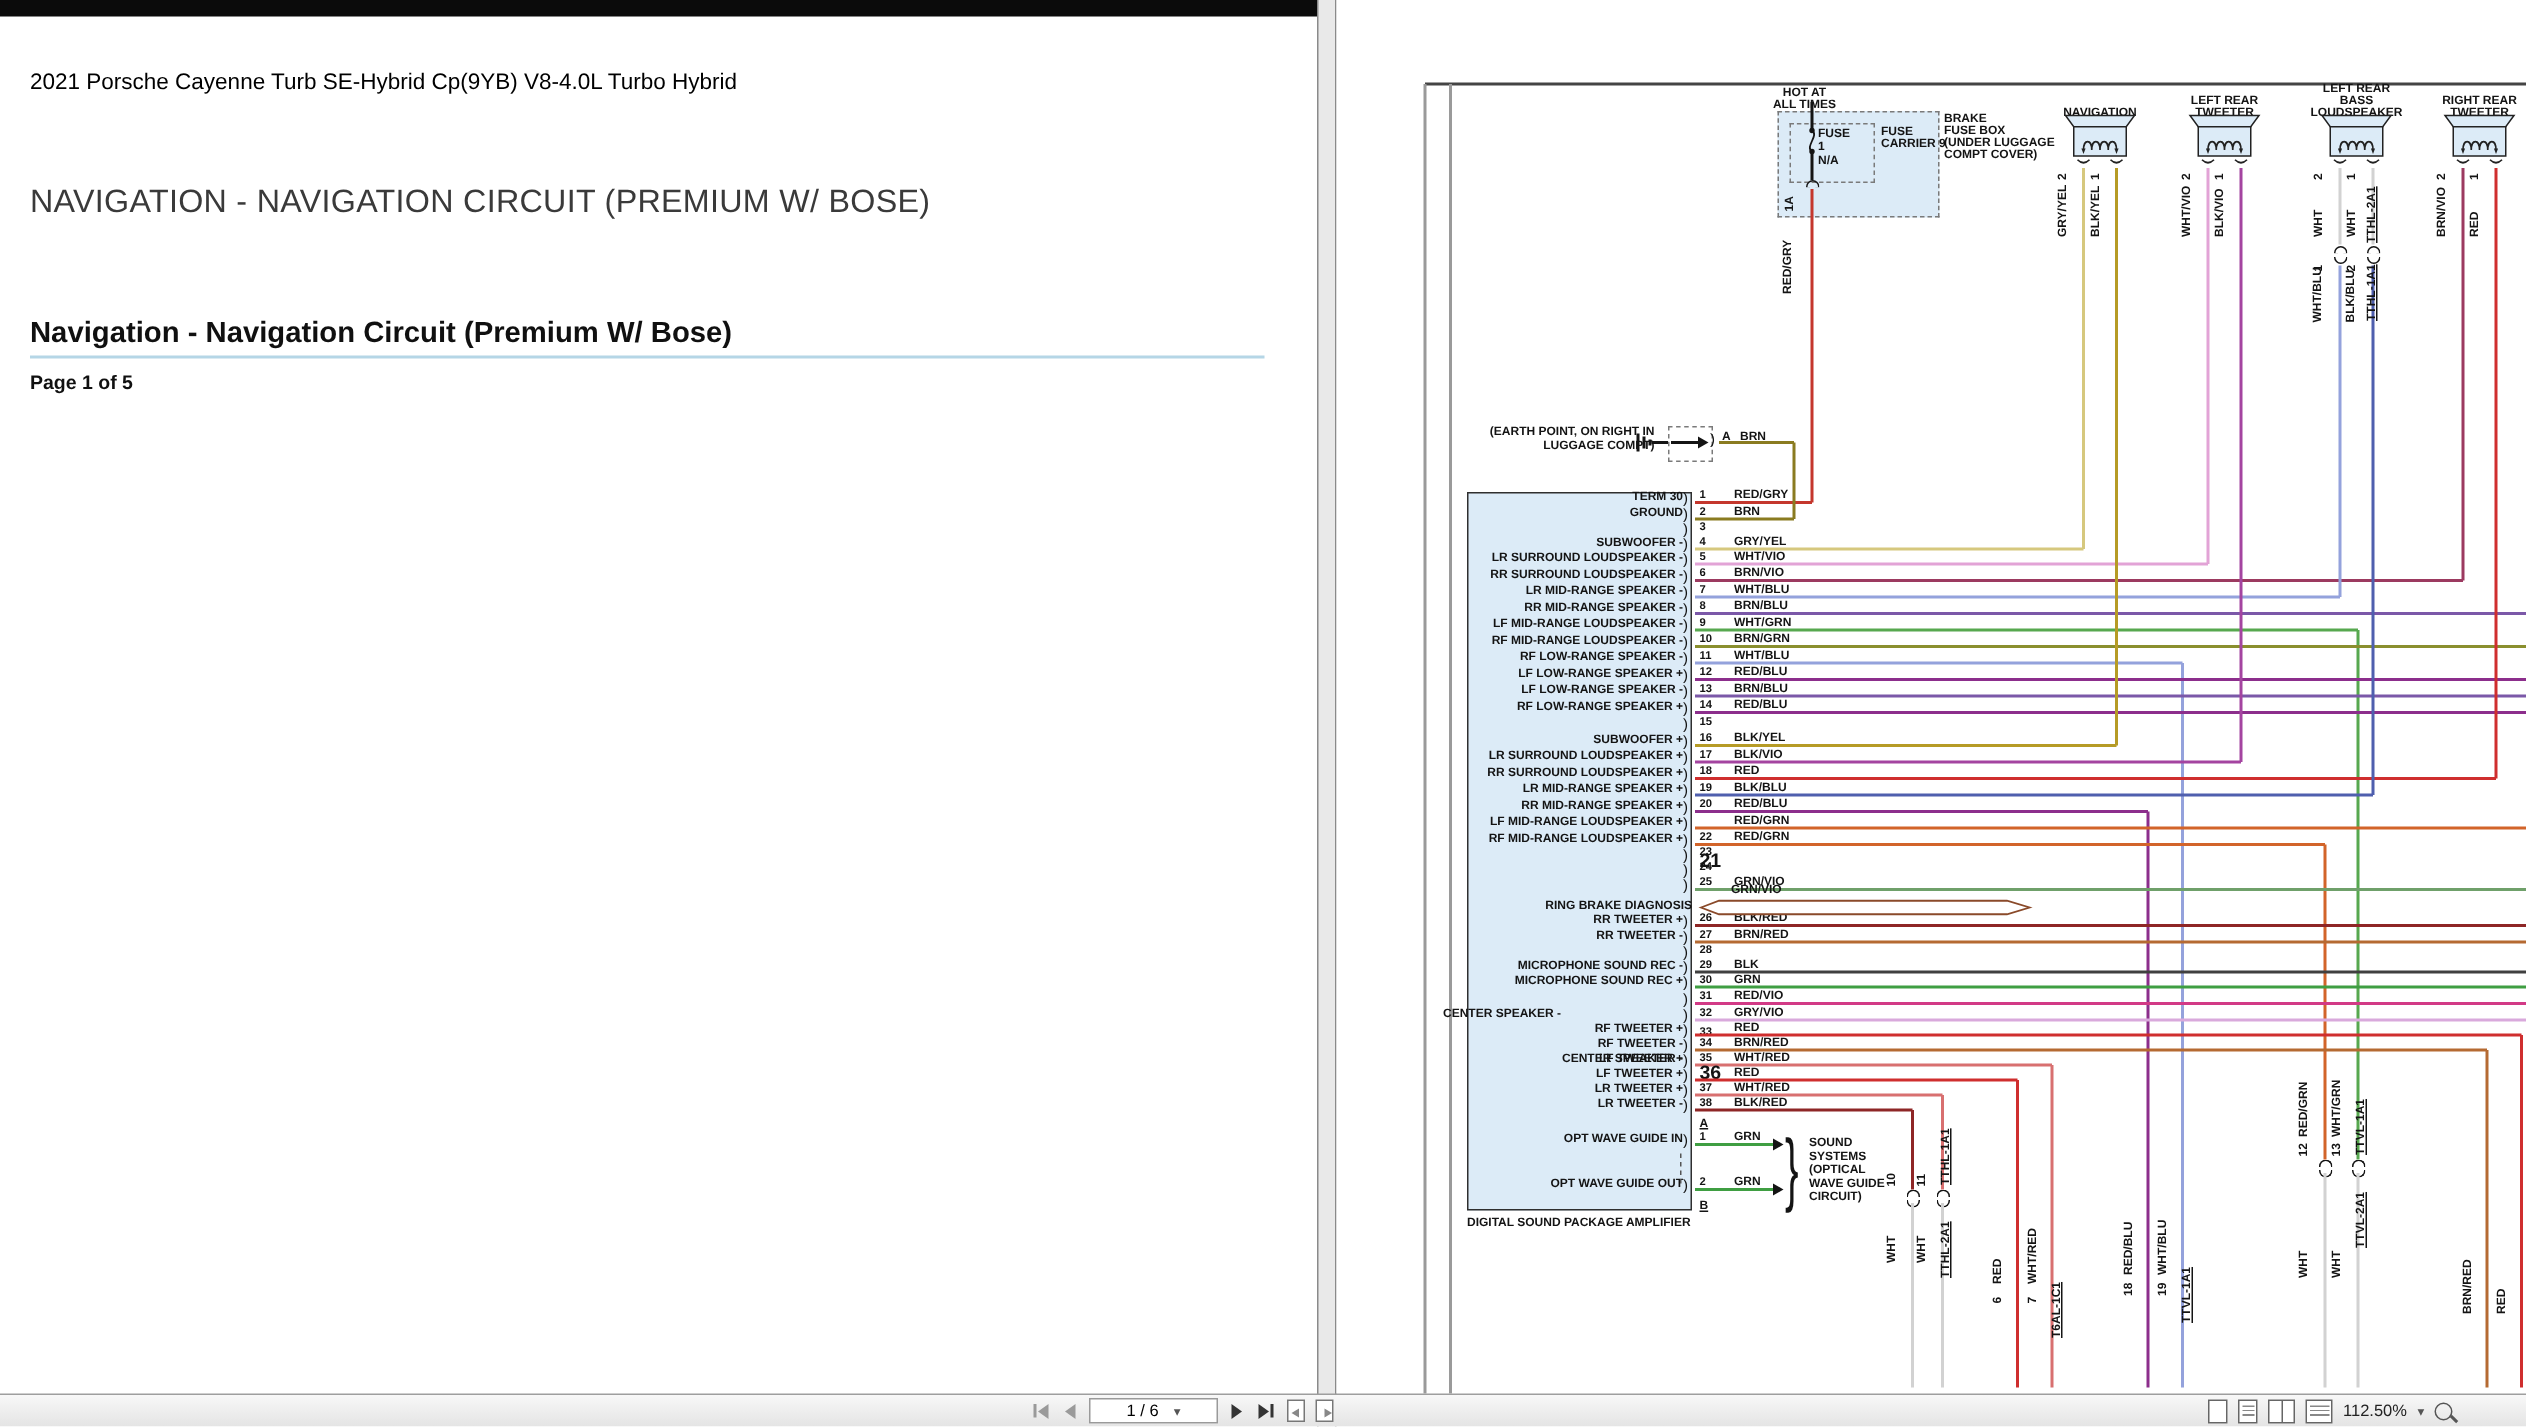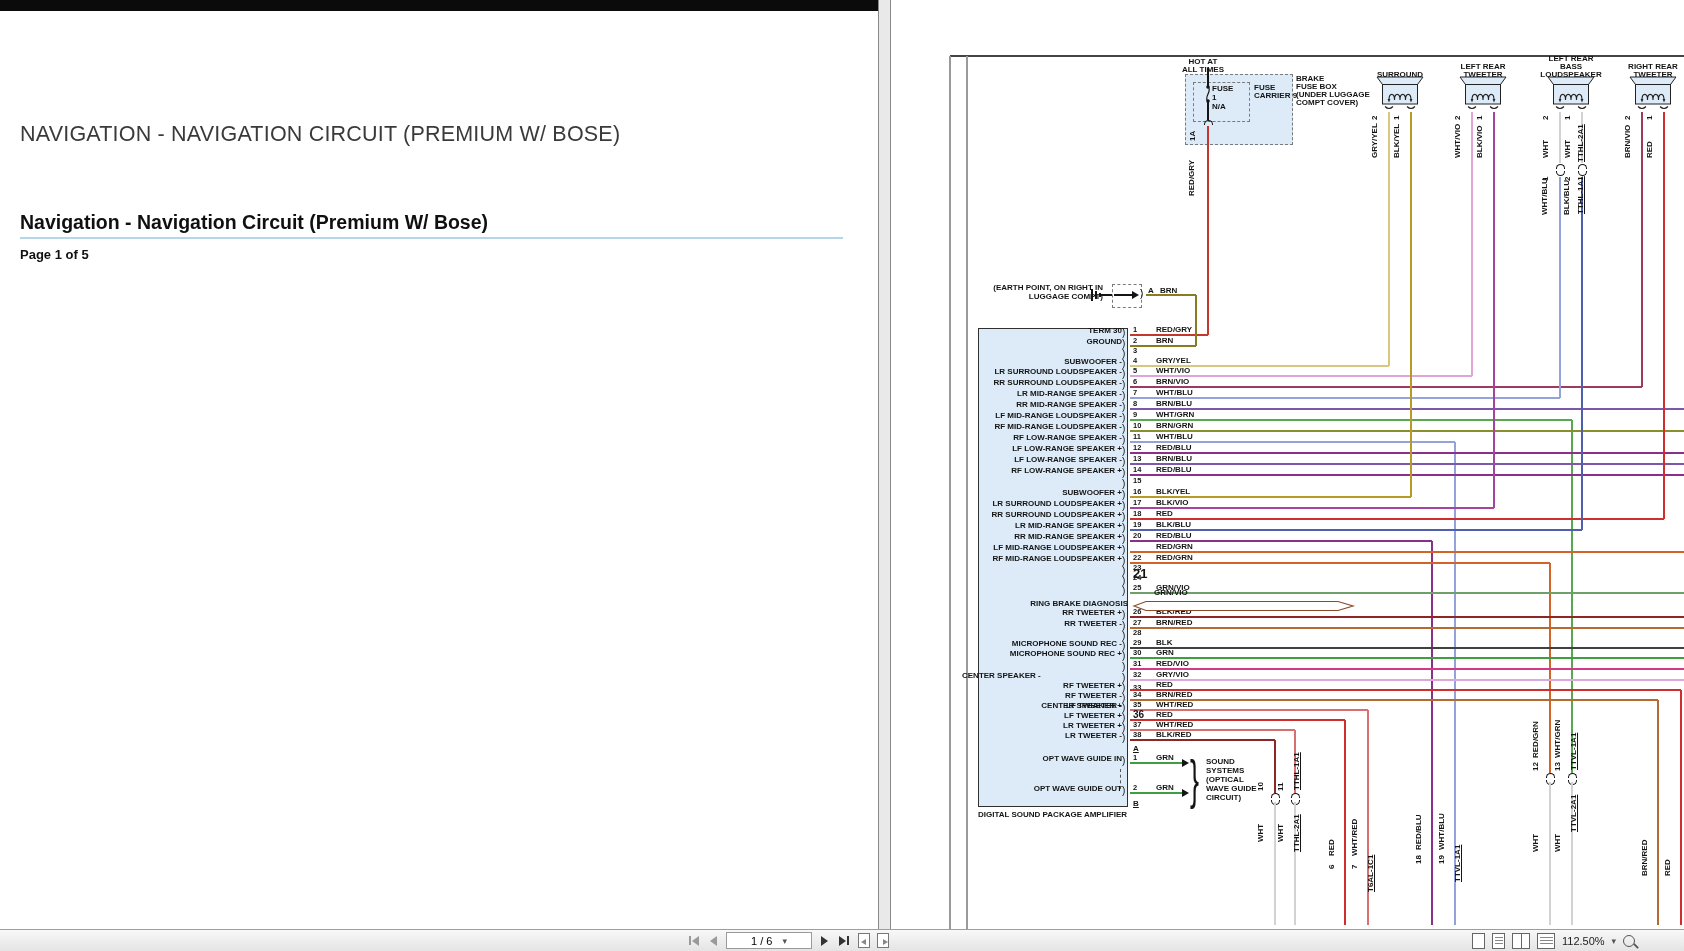--- a/index.html
+++ b/index.html
@@ -53,20 +53,21 @@
   .vicon.twolines{width:18px}
   .vicon.twolines:after{content:"";position:absolute;left:2px;top:3px;width:13px;height:8px;background:repeating-linear-gradient(#888 0 1px,transparent 1px 3px)}
   .tb-zoom{font-size:11px;color:#222}
   .mag{width:12px;height:12px;border:1.6px solid #555;border-radius:50%;position:relative;display:inline-block}
   .mag:after{content:"";position:absolute;left:9px;top:9px;width:6px;height:2px;background:#555;transform:rotate(45deg)}
 </style>
 </head>
 <body>
 
 <div id="left-pane">
+  <div class="doc-title">2021 Porsche Cayenne Turb SE-Hybrid Cp(9YB) V8-4.0L Turbo Hybrid</div>
   <div class="h1">NAVIGATION - NAVIGATION CIRCUIT (PREMIUM W/ BOSE)</div>
   <div class="h2">Navigation - Navigation Circuit (Premium W/ Bose)</div>
   <div class="h2-rule"></div>
   <div class="page-info">Page 1 of 5</div>
 </div>
 <div id="top-bar"></div>
 <div id="splitter"></div>
 <div id="right-pane"></div>
 <div id="diagram">
     <div class="abs" style="left: 950px; top: 55px; width: 734px; height: 2px; background: rgb(68, 68, 68);"></div>
@@ -280,21 +281,21 @@
     <div class="dlabel" style="left: 1156px; top: 690px;">BRN/RED</div>
     <div class="abs" style="left: 1130px; top: 699px; width: 528px; height: 2px; background: rgb(181, 106, 50);"></div>
     <div class="abs" style="left: 1657px; top: 700px; width: 2px; height: 225px; background: rgb(181, 106, 50);"></div>
     <div class="brk" style="left: 1122px; top: 703px;">)</div>
     <div class="dlabel" style="left: 1133px; top: 700px; font-size: 7.5px;">35</div>
     <div class="dlabel" style="left: 962px; top: 701px; width: 160px; text-align: right;">LF TWEETER -</div>
     <div class="dlabel" style="left: 1156px; top: 700px;">WHT/RED</div>
     <div class="abs" style="left: 1130px; top: 709px; width: 238px; height: 2px; background: rgb(216, 112, 112);"></div>
     <div class="abs" style="left: 1367px; top: 710px; width: 2px; height: 215px; background: rgb(216, 112, 112);"></div>
     <div class="brk" style="left: 1122px; top: 713px;">)</div>
-    <div class="dlabel" style="left: 1133px; top: 710px; font-size: 10px;">36</div>
+    <div class="dlabel" style="left: 1133px; top: 710px; font-size: 13px;">36</div>
     <div class="dlabel" style="left: 962px; top: 711px; width: 160px; text-align: right;">LF TWEETER +</div>
     <div class="dlabel" style="left: 1156px; top: 710px;">RED</div>
     <div class="abs" style="left: 1130px; top: 719px; width: 215px; height: 2px; background: rgb(207, 46, 46);"></div>
     <div class="abs" style="left: 1344px; top: 720px; width: 2px; height: 205px; background: rgb(207, 46, 46);"></div>
     <div class="brk" style="left: 1122px; top: 723px;">)</div>
     <div class="dlabel" style="left: 1133px; top: 720px; font-size: 7.5px;">37</div>
     <div class="dlabel" style="left: 962px; top: 721px; width: 160px; text-align: right;">LR TWEETER +</div>
     <div class="dlabel" style="left: 1156px; top: 720px;">WHT/RED</div>
     <div class="abs" style="left: 1130px; top: 729px; width: 165px; height: 2px; background: rgb(216, 112, 112);"></div>
     <div class="abs" style="left: 1294px; top: 730px; width: 2px; height: 63px; background: rgb(216, 112, 112);"></div>
@@ -323,21 +324,21 @@
     <div class="dlabel" style="left: 1206px; top: 757px;">SOUND</div>
     <div class="dlabel" style="left: 1206px; top: 766px;">SYSTEMS</div>
     <div class="dlabel" style="left: 1206px; top: 775px;">(OPTICAL</div>
     <div class="dlabel" style="left: 1206px; top: 784px;">WAVE GUIDE</div>
     <div class="dlabel" style="left: 1206px; top: 793px;">CIRCUIT)</div>
     <div class="dlabel" style="left: 968px; top: 599px; width: 160px; text-align: right;">RING BRAKE DIAGNOSIS</div>
     <div class="dlabel" style="left: 1154px; top: 588px;">GRN/VIO</div>
     <div class="abs" style="left: 1132px; top: 598px; width: 224px; height: 12px;"><svg width="224" height="12" viewBox="0 0 224 12">
         <polygon points="2,6 14,1.5 206,1.5 221,6 206,10.5 14,10.5" fill="#fff" stroke="#8a4a2a" stroke-width="1.2"></polygon>
       </svg></div>
-    <div class="dlabel" style="left: 1355px; top: 70px; width: 90px; text-align: center;">SURROUND</div>
+    <div class="dlabel" style="left: 1355px; top: 70px; width: 90px; text-align: center;">NAVIGATION</div>
     <div class="abs" style="left: 1372px; top: 76px; width: 56px; height: 36px;"><svg width="56" height="36" viewBox="0 0 56 36">
         <polygon points="5,1 51,1 45.5,8.5 10.5,8.5" fill="#dcebf7" stroke="#222" stroke-width="1"></polygon>
         <rect x="10.5" y="8.5" width="35" height="19.5" fill="#dcebf7" stroke="#222"></rect>
         <path d="M17,24 C17,16.5 22.5,16.5 22.5,24 C22.5,16.5 28,16.5 28,24 C28,16.5 33.5,16.5 33.5,24 C33.5,16.5 39,16.5 39,24" fill="none" stroke="#222" stroke-width="1.1"></path>
         <path d="M15.6,23 L18.4,23 L17,26.6 Z" fill="#222"></path>
         <path d="M37.6,23 L40.4,23 L39,26.6 Z" fill="#222"></path>
         <path d="M13,30.5 Q17,34.5 21,30.5" fill="none" stroke="#222" stroke-width="1.1"></path>
         <path d="M35,30.5 Q39,34.5 43,30.5" fill="none" stroke="#222" stroke-width="1.1"></path>
       </svg></div>
     <div class="dlabel rot" style="left: 1379px; top: 111px;">2</div>

